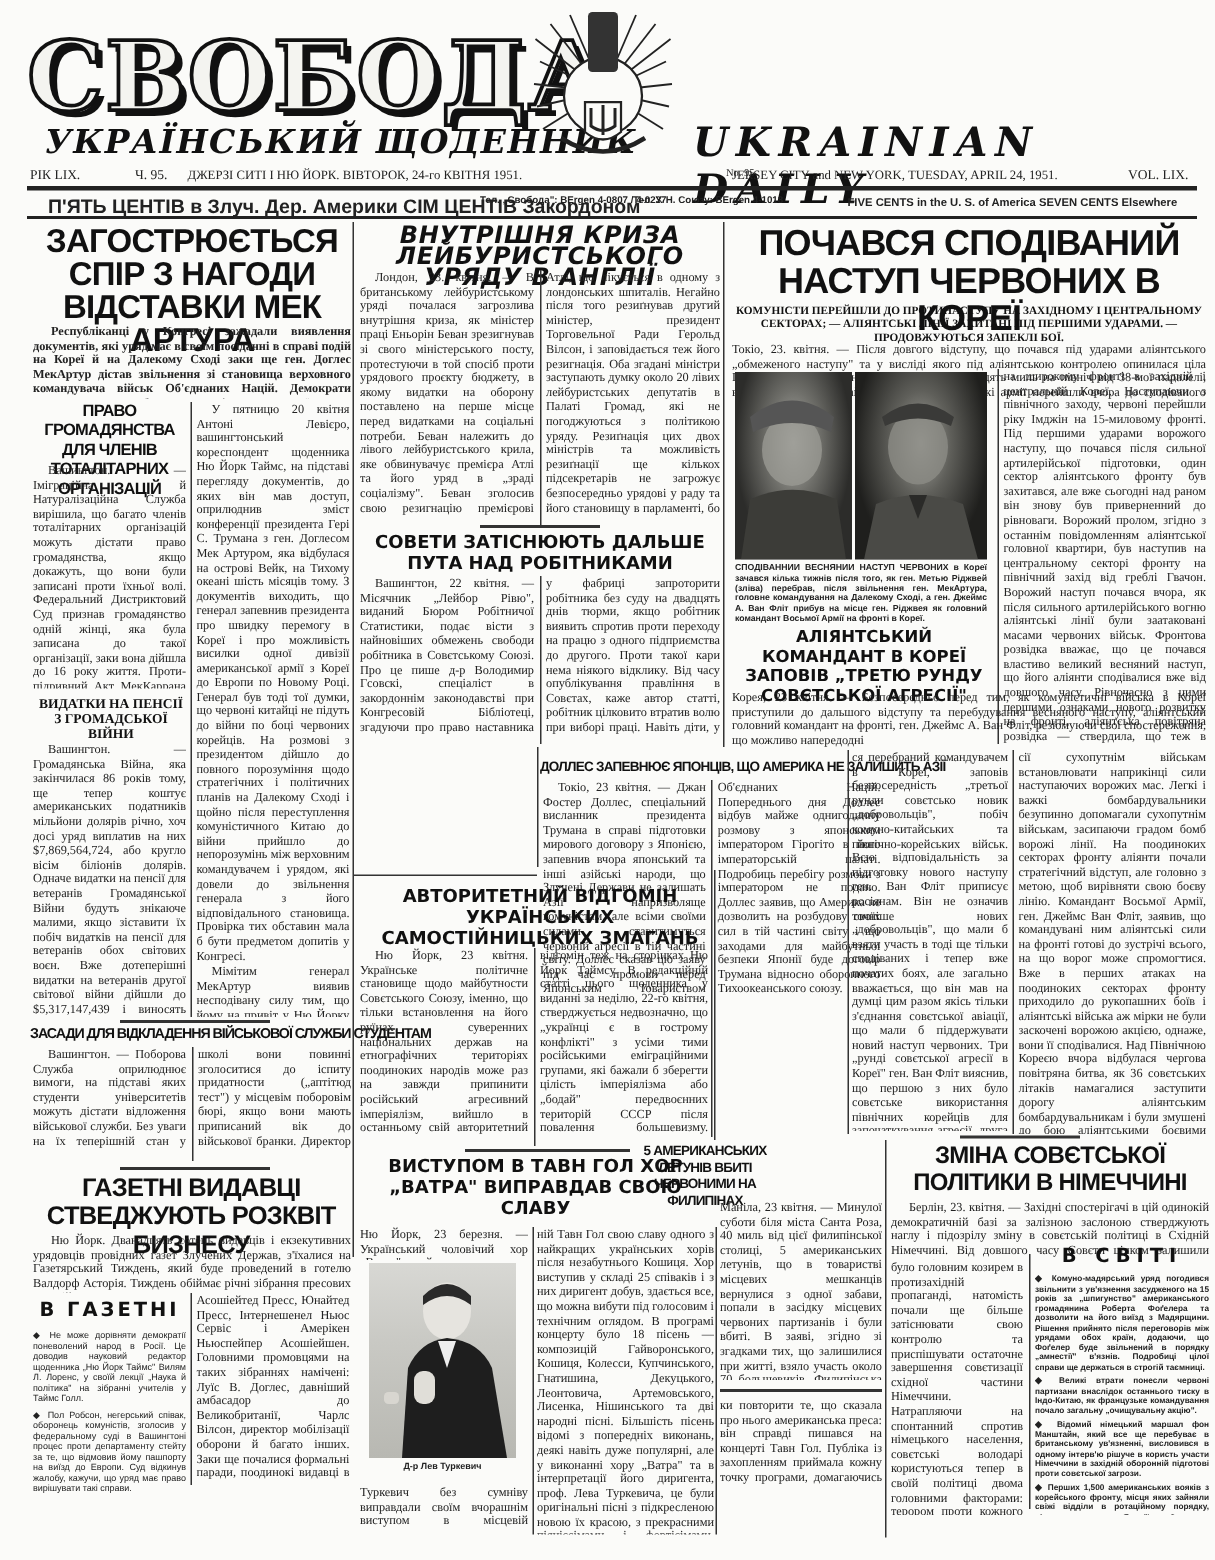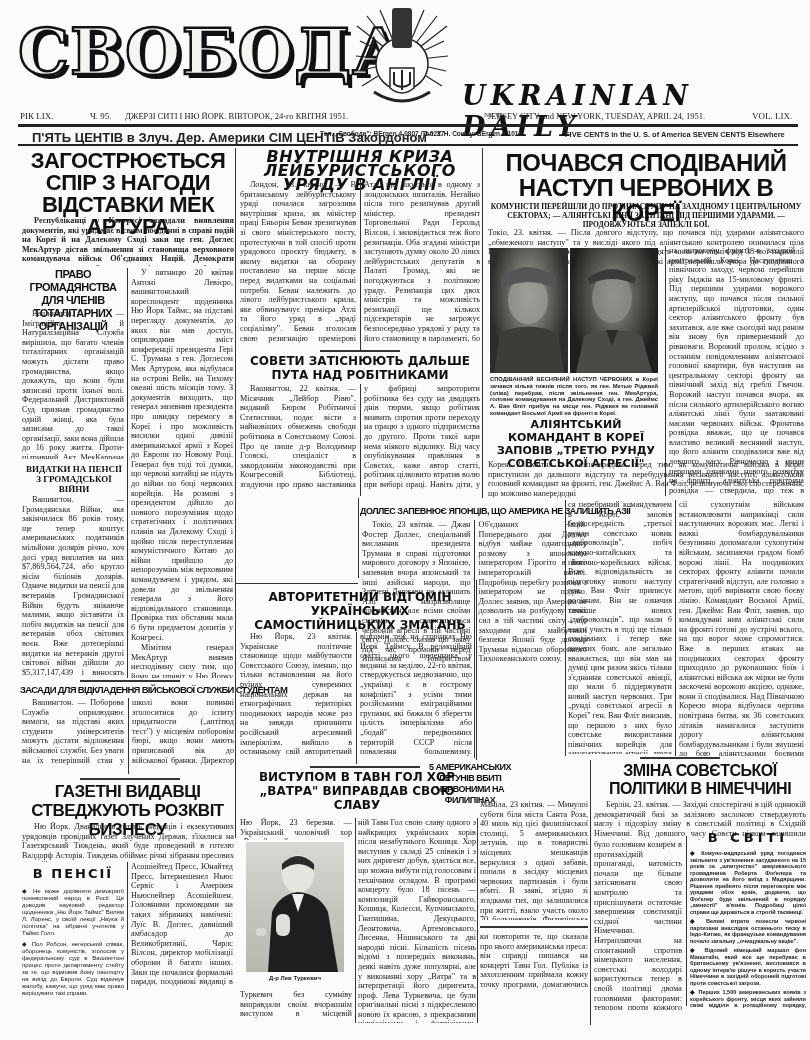--- a/index.html
+++ b/index.html
@@ -21,20 +21,21 @@
   .mast-lat { font-family: "DejaVu Serif", serif; font-weight: 700; font-size: 62px; color: #f4f4f0; -webkit-text-stroke: 2.5px #111; letter-spacing: 1px; text-shadow: 4px 4px 0 #111; }
   .mast-sub { font-family: "DejaVu Serif", serif; font-weight: 700; font-style: italic; font-size: 26px; color: #111; letter-spacing: 3px; }
   .dateline { font-family: "Liberation Serif", serif; font-size: 9px; color: #222; }
   .priceline { font-family: "Liberation Sans", sans-serif; font-size: 8.5px; font-weight: 700; color: #222; }
 </style>
 </head>
 <body>
 
 <div class="abs" style="left:0;top:0;width:810px;height:125px;">
   <div class="abs mast-cyr" style="left:18px;top:14px;width:330px;">СВОБОДА</div>
+  <div class="abs mast-sub" style="left:30px;top:82px;font-size:22px;letter-spacing:1px;">УКРАЇНСЬКИЙ ЩОДЕННИК</div>
 
   <div class="abs" style="left:352px;top:6px;width:100px;height:105px;">
     <svg width="100" height="105" viewBox="0 0 100 105">
       <g stroke="#222" stroke-width="1.2">
         <line x1="50" y1="55" x2="5" y2="20"></line>
           <line x1="50" y1="55" x2="8" y2="35"></line>
           <line x1="50" y1="55" x2="4" y2="50"></line>
         <line x1="50" y1="55" x2="6" y2="65"></line>
           <line x1="50" y1="55" x2="10" y2="80"></line>
           <line x1="50" y1="55" x2="15" y2="10"></line>
@@ -98,21 +99,21 @@
 <div class="hrule" style="left:80px;top:680px;width:100px;height:2px;"></div>
 <div class="abs hl-cond" style="left:20px;top:684px;width:215px;font-size:9.5px;line-height:12px;white-space:nowrap;letter-spacing:-0.7px;">ЗАСАДИ ДЛЯ ВІДКЛАДЕННЯ ВІЙСЬКОВОЇ СЛУЖБИ СТУДЕНТАМ</div>
 <div class="abs body-text" style="left:22px;top:698px;width:212px;height:76px;column-count:2;column-gap:8px;column-rule:1px solid #333;text-indent:10px;">Вашингтон. — Поборова Служба оприлюднює вимоги, на підставі яких студенти університетів можуть дістати відложення військової служби. Без уваги на їх теперішній стан у школі вони повинні зголоситися до іспиту придатности („аптітюд тест") у місцевім поборовім бюрі, якщо вони мають приписаний вік до військової бранки. Директор поборової служби, ген. Луїс Гершi, оправдовив кріслідо, що багато студентів остягаються зі зголошенням до іспитів у переконанні, що вони його не перейдуть. Це помилкове розуміння, бо студенти повинні виказати при іспитах свою придатність до військової служби і тому мають зголошуватися негайно до своїх поборових бюр.</div>
 
 <div class="hrule" style="left:80px;top:778px;width:100px;height:2px;"></div>
 <div class="abs hl-cond" style="left:20px;top:782px;width:215px;font-size:17px;line-height:19px;">ГАЗЕТНІ ВИДАВЦІ СТВЕДЖУЮТЬ РОЗКВІТ БИЗНЕСУ</div>
 <div class="abs body-text" style="left:22px;top:822px;width:212px;height:40px;text-indent:12px;">Ню Йорк. Дванадцять сотень видавців і екзекутивних урядовців провідних газет Злучених Держав, з'їхалися на Газетярський Тиждень, який буде проведений в готелю Валдорф Асторія. Тиждень обіймає річні зібрання пресових агенцій</div>
 <div class="abs body-text" style="left:131px;top:862px;width:102px;height:128px;">Асошіейтед Пресс, Юнайтед Пресс, Інтернешенел Ньюс Сервіс і Амерікен Ньюспейпер Асошіейшен. Головними промовцями на таких зібраннях намічені: Луїс В. Доглес, давніший амбасадор до Великобританії, Чарлс Вілсон, директор мобілізації оборони й багато інших. Заки ще почалися формальні паради, поодинокі видавці в розмовах з репортерами стверджують, що по цілій країні замітний зріст бизнесу. Видавець щоденника Шікаго Трибюн, Роберт Р. МекКормик, каже, що бизнес є добрий тепер, а в Шікаго завжди був добрий. Навіть „мала депресія" не дуже прибила людей. Видавці повинні бути вдоволені, бо циркуляція газет росте.</div>
 <div class="vrule" style="left:127px;top:862px;height:128px;"></div>
 
-<div class="abs hl-wide" style="left:22px;top:866px;width:102px;font-size:13px;letter-spacing:2px;">В ПЕНСІЇ</div>
+<div class="abs hl-wide" style="left:22px;top:866px;width:102px;font-size:13px;letter-spacing:2px;">В ГАЗЕТНІ</div>
 <div class="abs" style="left:22px;top:888px;width:102px;height:110px;overflow:hidden;">
   <div class="caption bullet" style="font-weight:400;margin-bottom:4px;font-size:6px;line-height:7px;">Не може дорівняти демократії поневолений народ в Росії. Це доводив науковий редактор щоденника „Ню Йорк Таймс" Вилям Л. Лоренс, у своїй лекції „Наука й політика" на зібранні учителів у Таймс Голл.</div>
   <div class="caption bullet" style="font-weight:400;margin-bottom:4px;font-size:6px;line-height:7px;">Пол Робсон, негерський співак, оборонець комуністів, зголосив у федеральному суді в Вашингтоні процес проти департаменту стейту за те, що відмовив йому пашпорту на виїзд до Европи. Суд відкинув жалобу, кажучи, що уряд має право вирішувати такі справи.</div>
 
 </div>
 
 <div class="abs hl-wide" style="left:240px;top:150px;width:240px;font-size:16px;line-height:14px;letter-spacing:0.5px;font-style:italic;">ВНУТРІШНЯ КРИЗА ЛЕЙБУРИСТСЬКОГО УРЯДУ В АНГЛІЇ</div>
 <div class="abs body-text" style="left:240px;top:180px;width:240px;height:170px;column-count:2;column-gap:8px;column-rule:1px solid #333;text-indent:10px;">Лондон, 23. квітня. — В британському лейбуристському уряді почалася загрозлива внутрішня криза, як міністер праці Еньорін Беван зрезигнував зі свого міністерського посту, протестуючи в той спосіб проти урядового проєкту бюджету, в якому видатки на оборону поставлено на перше місце перед видатками на соціальні потреби. Беван належить до лівого лейбуристського крила, яке обвинувачує премієра Атлі та його уряд в „зраді соціалізму". Беван зголосив свою резигнацію премієрові Атлі, що лікується в одному з лондонських шпиталів. Негайно після того резиґнував другий міністер, президент Торговельної Ради Герольд Вілсон, і заповідається теж його резигнація. Оба згадані міністри заступають думку около 20 лівих лейбуристських депутатів в Палаті Громад, які не погоджуються з політикою уряду. Резиґнація цих двох міністрів та можливість резиґнації ще кількох підсекретарів не загрожує безпосередньо урядові у раду та його становищу в парламенті, бо там в справах бюджету підтримує його ще поважна кількість консервативних і ліберальних послів, проте це становить таку загрозу на дальшу мету, головно на випадок, якщо б цю внутрішню кризу задумала використати консервативна опозиція. Резиґнація міністра Бевана викликає тепер без сумніву публічну дискусію в справі воєнних зброєнь Англії вже від довшого часу робітництво думок щодо англійської участі і становища в загально-західній оборонній підготовці.</div>
 
 <div class="hrule" style="left:320px;top:350px;width:80px;height:2px;"></div>

